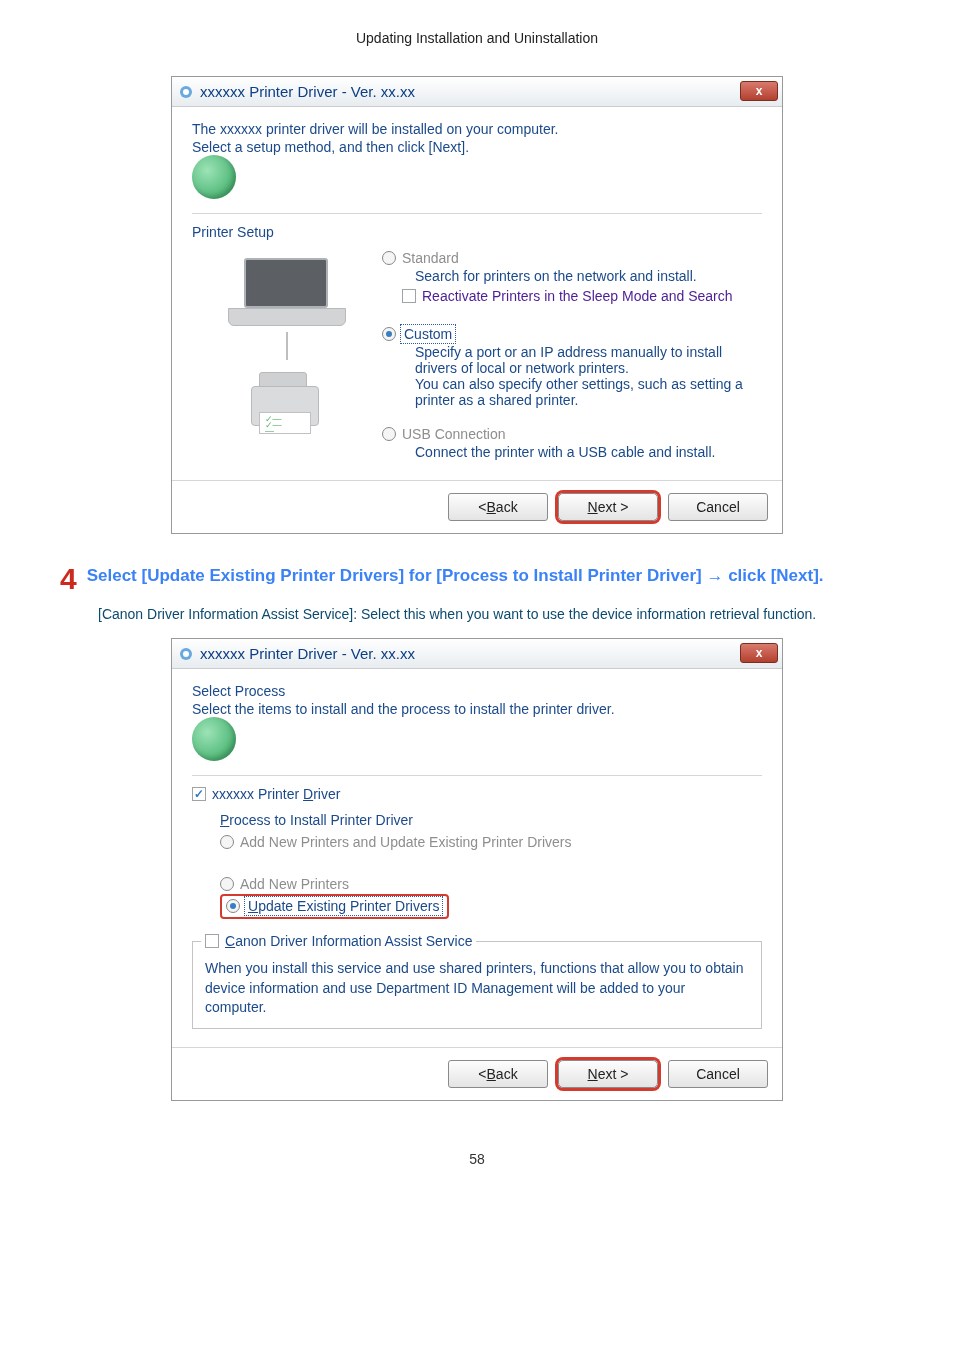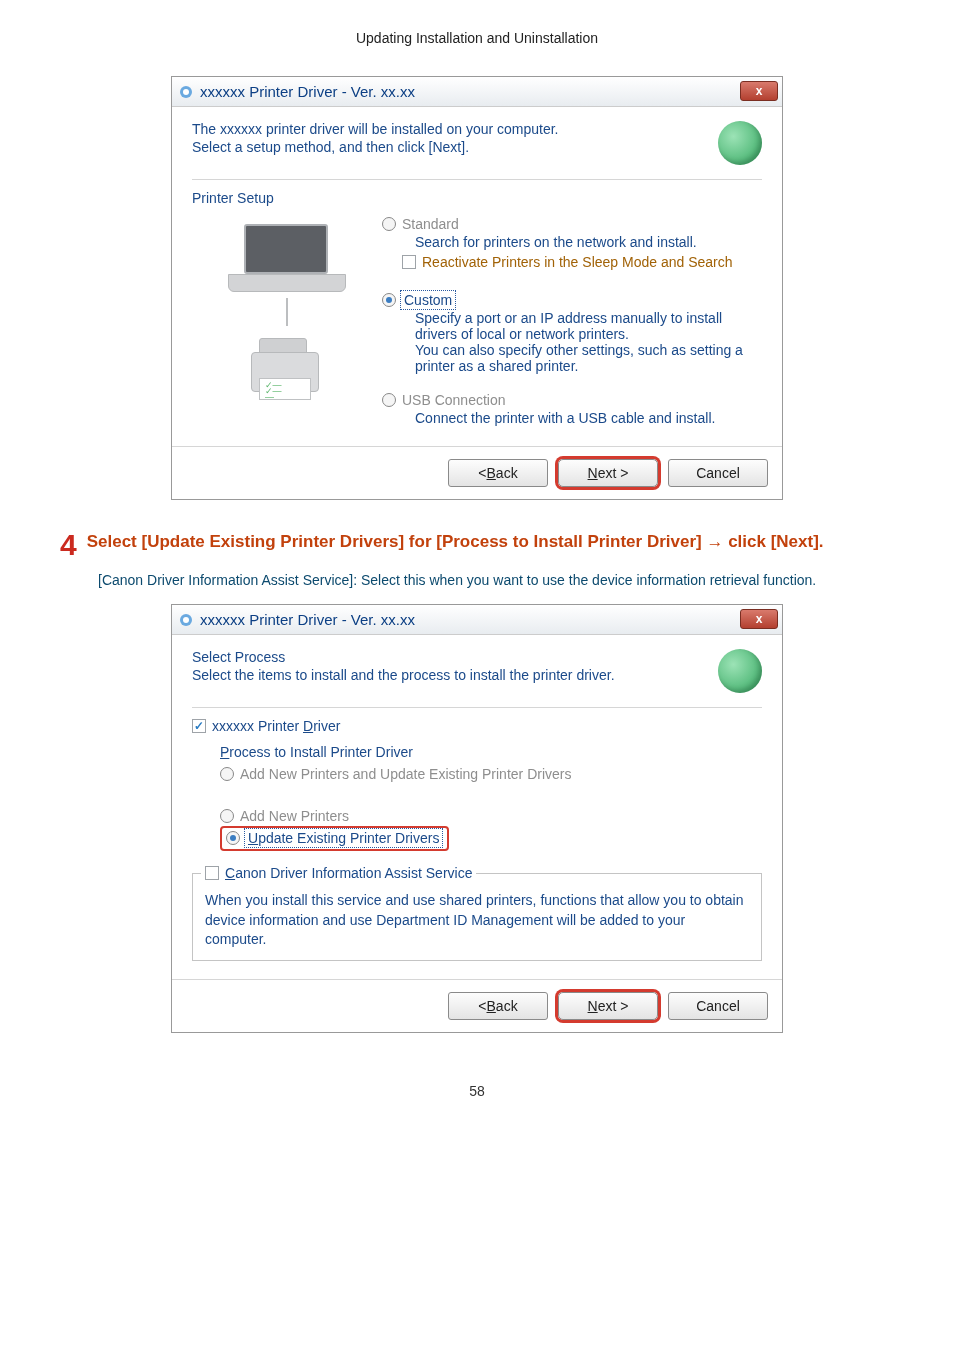--- a/index.html
+++ b/index.html
@@ -60,20 +60,21 @@
     font-size: 12px;
   }
   .dialog-body {
     padding: 14px 20px 16px;
     position: relative;
   }
   .heading-row {
     display: flex;
     justify-content: flex-end;
     align-items: flex-start;
+    flex-direction: column;
   }
   .heading-text { flex: 1; }
   .heading-text .line1 { color: #1b4a8a; margin-bottom: 2px; }
   .heading-text .line2 { color: #1b4a8a; }
   .globe-icon {
     width: 44px; height: 44px;
     background: radial-gradient(circle at 35% 35%, #9ce3b6, #2fa55c);
     border-radius: 50%;
     box-shadow: inset -3px -3px 5px rgba(0,0,0,.2);
     flex-shrink: 0;
@@ -130,21 +131,21 @@
   }
   .checkbox {
     width: 14px; height: 14px;
     border: 1px solid #9ea3a8;
     background: #fff;
     display: inline-flex;
     align-items: center; justify-content: center;
     flex-shrink: 0;
   }
   .checkbox.checked::after { content: '\2713'; color: #2a7cc3; font-size: 12px; font-weight: bold; line-height: 1; }
-  .checkbox-label.disabled { color: #a16207; }
+  .checkbox-label.disabled { color: #4c1d95; }
   .btn-row {
     display: flex;
     justify-content: flex-end;
     gap: 10px;
     padding: 12px 14px;
   }
   .btn {
     min-width: 100px;
     height: 28px;
     border: 1px solid #8a8a8a;
@@ -215,21 +216,21 @@
   .step-block { margin-bottom: 10px; display: flex; gap: 10px; }
   .step-num {
     color: #cb2a1f;
     font-size: 30px;
     font-weight: 700;
     line-height: 1;
   }
   .step-text {
     font-size: 17px;
     font-weight: 700;
-    color: #c2410c;
+    color: #3b82f6;
     line-height: 1.45;
   }
   .step-note {
     font-size: 14px;
     color: #0c4a6e;
     margin: 0 0 14px 38px;
     line-height: 1.45;
   }
   .opt-block { margin: 10px 0 14px 28px; }
   .red-rect {

